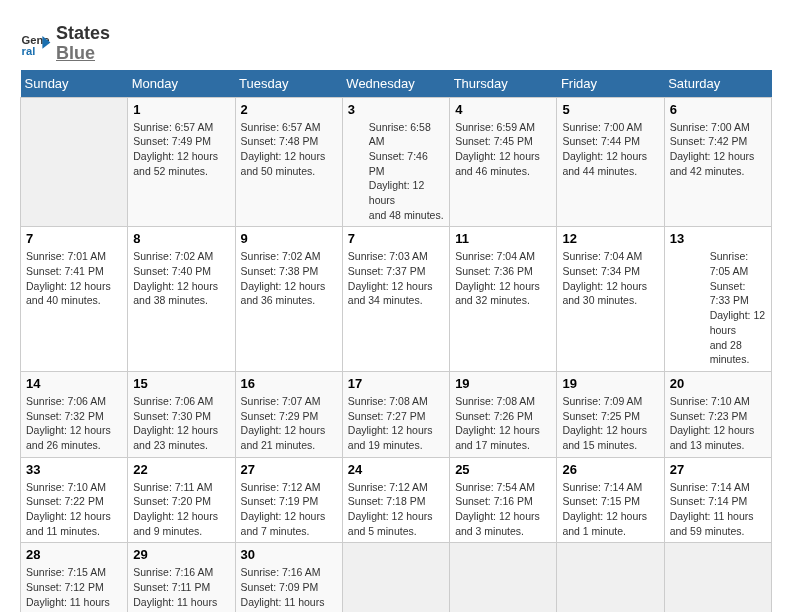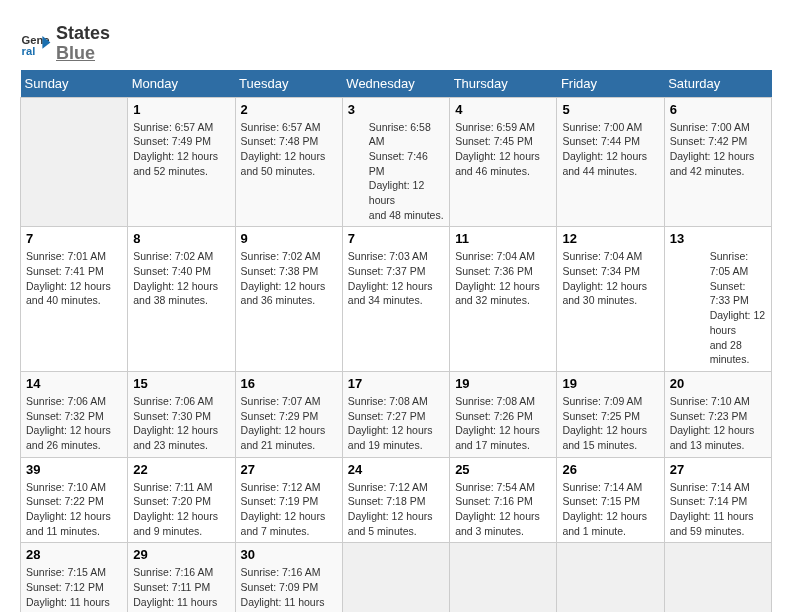--- a/index.html
+++ b/index.html
@@ -259,21 +259,21 @@
         <td>
           <span class="day-number">20</span>
           <div class="day-info" style="white-space: pre-line;">Sunrise: 7:10 AM
 Sunset: 7:23 PM
 Daylight: 12 hours
 and 13 minutes.</div>
         </td>
       </tr>
       <tr>
         <td>
-          <span class="day-number">39</span>
+          <span class="day-number">33</span>
           <div class="day-info" style="white-space: pre-line;">Sunrise: 7:10 AM
 Sunset: 7:22 PM
 Daylight: 12 hours
 and 11 minutes.</div>
         </td>
         <td>
           <span class="day-number">22</span>
           <div class="day-info" style="white-space: pre-line;">Sunrise: 7:11 AM
 Sunset: 7:20 PM
 Daylight: 12 hours

